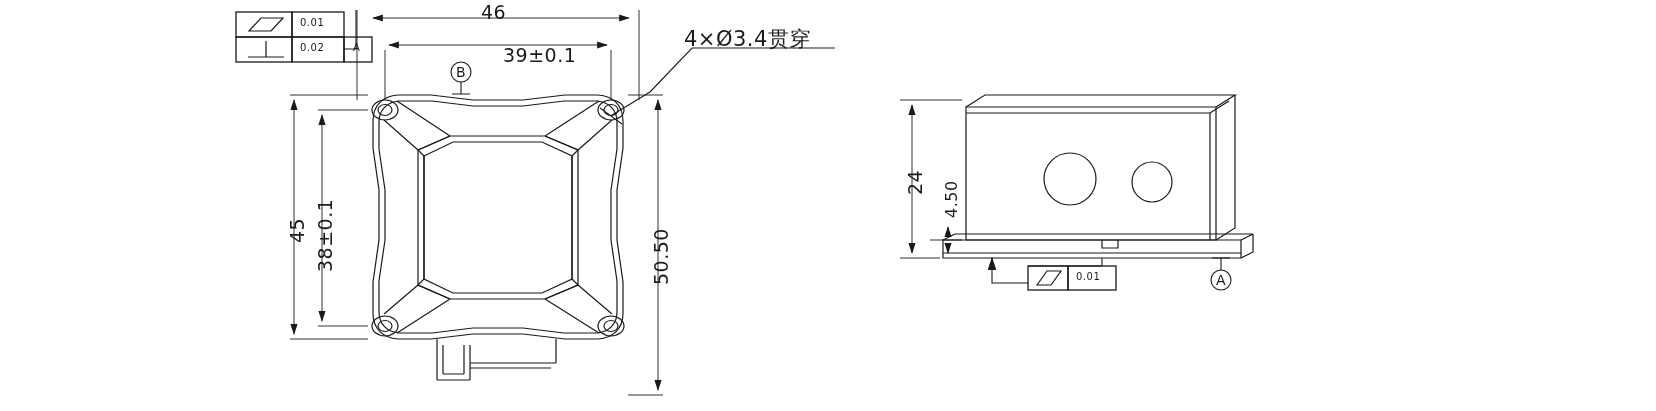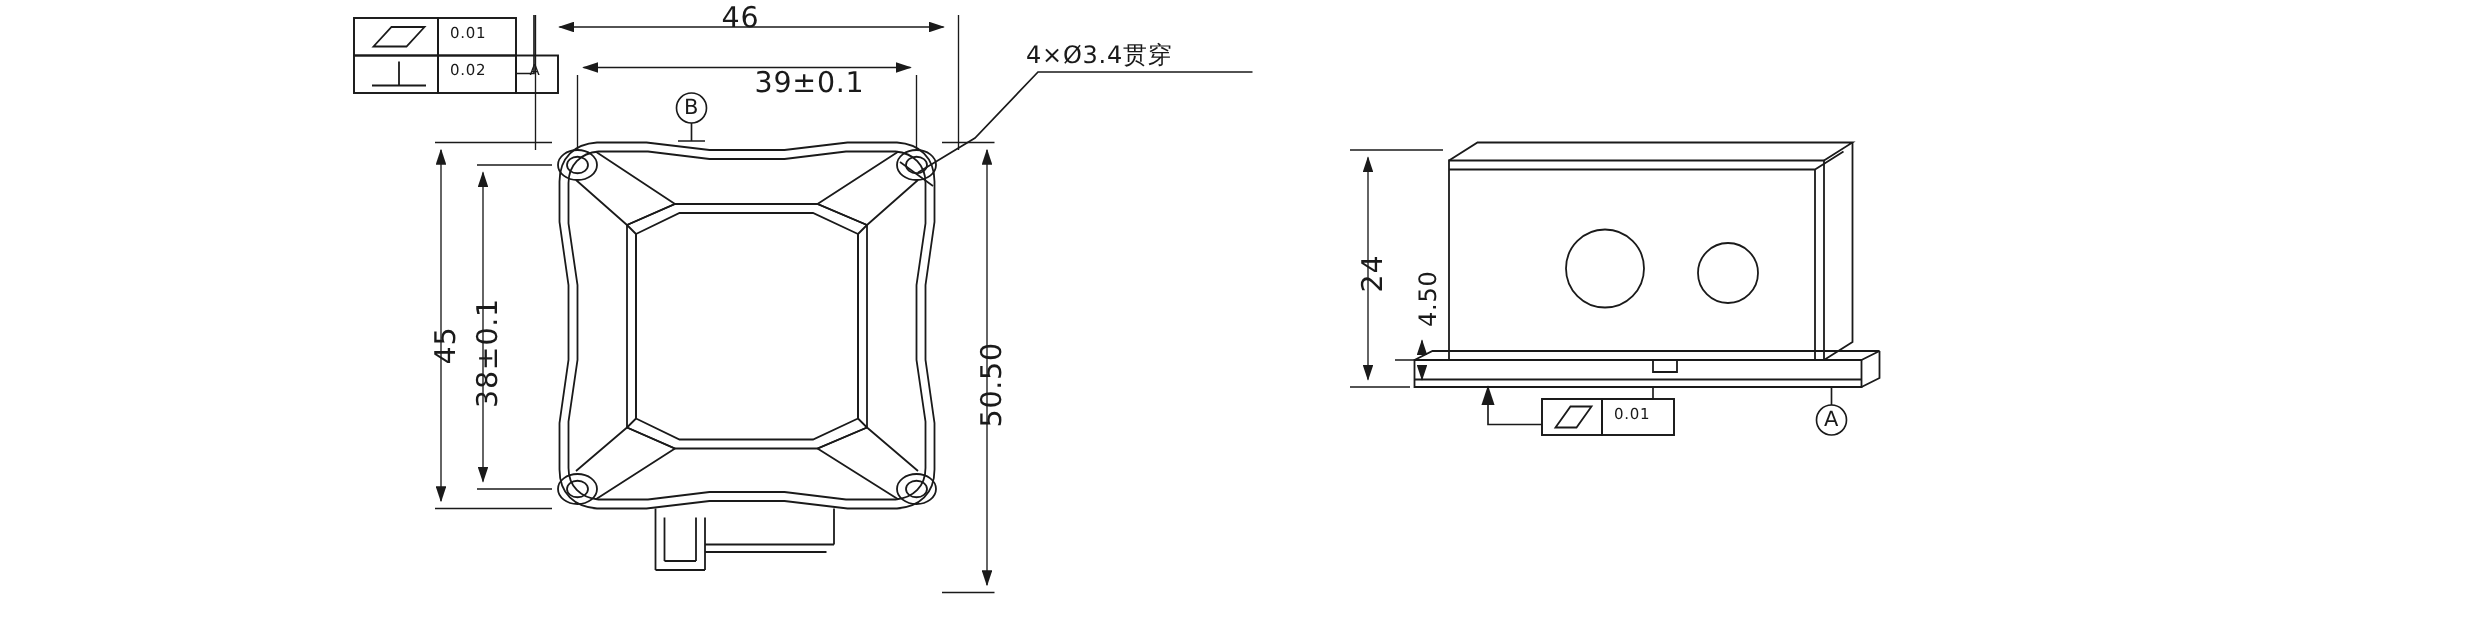--- a/index.html
+++ b/index.html
@@ -29,21 +29,21 @@
   .txt {
     position: absolute;
     font-family: "DejaVu Sans", sans-serif;
     color: #1a1a1a;
     white-space: nowrap;
     line-height: 1;
     letter-spacing: 0.5px;
   }
   .dim-txt { font-size: 19px; }
   .dim-sm  { font-size: 16px; }
-  .note-txt { font-size: 16px; }
+  .note-txt { font-size: 21px; }
   .frame-txt { font-size: 10px; }
   .datum-txt { font-size: 14px; }
   .rot90 { transform: rotate(-90deg); transform-origin: 0 0; }
 </style>
 </head>
 <body>
 
 <div id="drawing-root">
 
   <svg class="cad" viewBox="0 0 1656 411">

